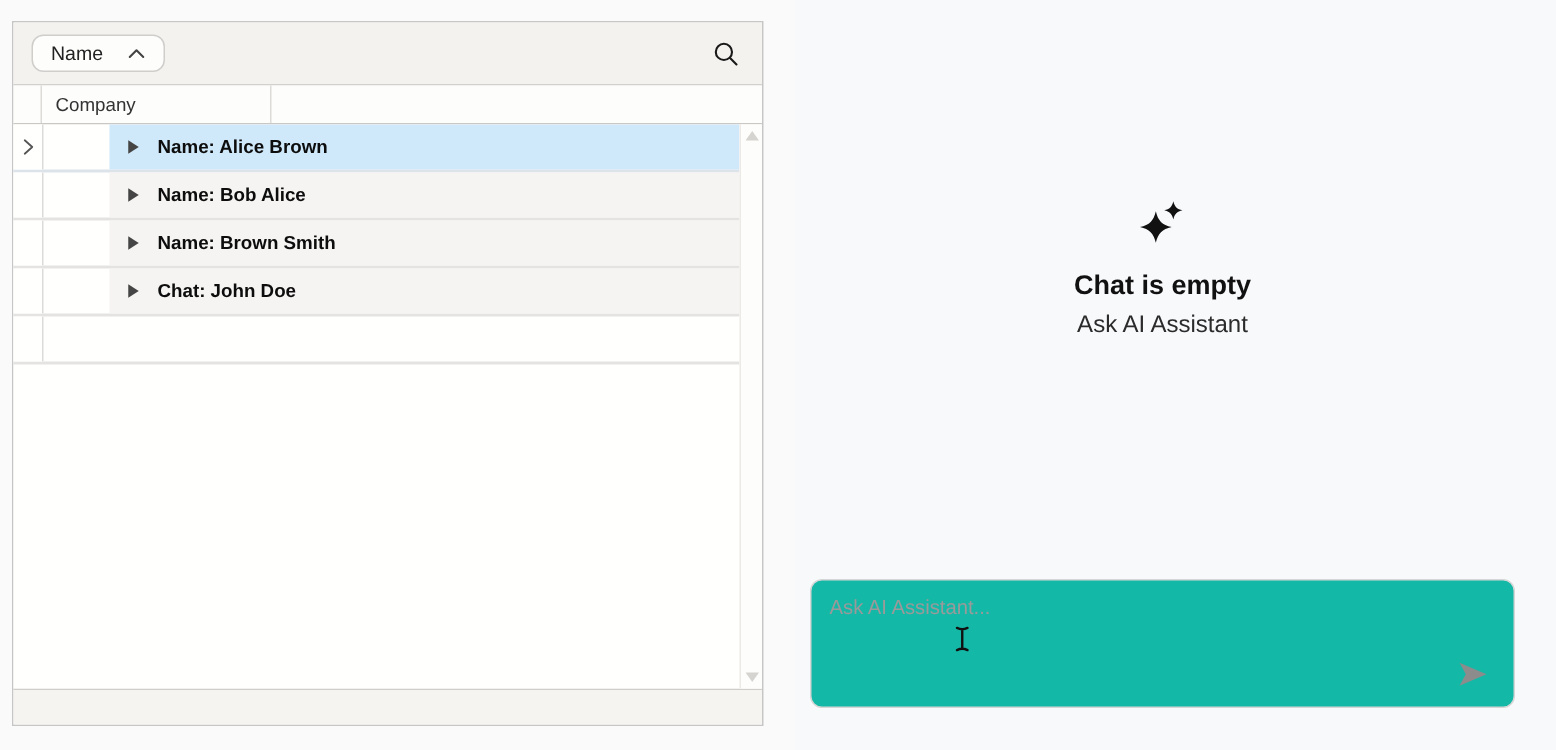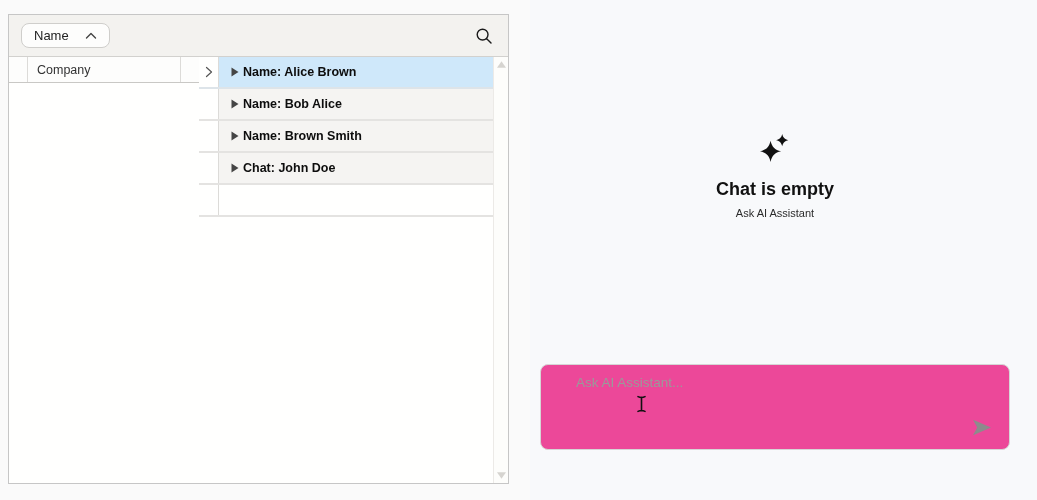--- a/index.html
+++ b/index.html
@@ -28,42 +28,42 @@
     background:#fdfdfc; border:1px solid #cfcecb; border-radius:8px;
     height:25px; padding:0 12px; font-size:13px; color:#222;
     font-family:"Liberation Sans", sans-serif; cursor:pointer;
   }
   .toolbar .spacer { flex:1; }
   .search-btn {
     width:24px; height:24px; display:flex; align-items:center; justify-content:center;
     cursor:pointer; background:transparent; border:none;
   }
 
-  .grid { flex:1 1 auto; display:flex; min-height:0;justify-content:center; }
+  .grid { flex:1 1 auto; display:flex; flex-direction:column; min-height:0;justify-content:center; }
   .grid-header {
     height:26px; display:flex; flex:0 0 auto;
     background:#fdfdfc; border-bottom:1px solid #c9c8c5;
     font-size:12.5px; color:#333;
   }
   .hc { display:flex; align-items:center; padding:0 9px; border-right:1px solid #dcdbd8; }
   .hc.sel     { width:19px; padding:0; }
   .hc.company { width:153px; }
   .hc.phone   { width:120px; }
   .hc.rest    { flex:1; border-right:none; }
 
   .grid-body { flex:1 1 auto; position:relative; background:#fffffe; padding-right:15px; min-height:0; }
   .grow { display:flex; height:32px; border-bottom:2px solid #e4e3e1; }
   .sel-cell {
     width:20px; flex:0 0 auto; background:#fffffe; border-right:1px solid #dcdbd8;
     display:flex; align-items:center; justify-content:center;
   }
   .gcell {
     flex:1; background:#f5f4f2; display:flex; align-items:center;
-    padding-left:12px; gap:4px;
-    font-size:12.5px; font-weight:bold; color:#0d0d0d;
+    padding-left:12px; gap:12px;
+    font-size:12.5px; font-weight:bold; color:#0d0d0d;margin-left:44px;
   }
   .grow.selected .gcell { background:#cfe8fa; }
   .grow.selected { border-bottom:2px solid #dde4e9; }
 
   .vscrollbar {
     position:absolute; right:0; top:0; bottom:0; width:15px;
     background:#fdfdfb; border-left:1px solid #eceae7;
     display:flex; flex-direction:column; justify-content:space-between;
     align-items:center; padding:4px 0;
   }
@@ -74,25 +74,25 @@
   
   .chat-panel {
     position:absolute; left:530px; top:0; width:507px; height:500px;
     background:#f8f9fb;
   }
   .empty-state {
     position:absolute; left:10px; top:133px; width:470px; text-align:center;
   }
   .empty-state .spark { display:inline-block; }
   .empty-title { margin-top:12px; font-size:18px; font-weight:bold; color:#111; }
-  .empty-sub   { margin-top:7px; font-size:11px; color:#2b2b2b; }
+  .empty-sub   { margin-top:7px; font-size:16px; color:#2b2b2b; }
 
   .chat-input {
-    position:absolute; left:10px; top:364px; width:470px; height:86px;
-    background:#ec4899; border:1px solid #d6d6d6; border-radius:8px;padding-left:23px;
+    position:absolute; left:10px; top:386px; width:470px; height:86px;
+    background:#14b8a6; border:1px solid #d6d6d6; border-radius:8px;
   }
   .chat-input textarea {
     width:100%; height:100%; border:none; outline:none; resize:none;
     background:transparent; border-radius:8px;
     font-family:"Liberation Sans", sans-serif; font-size:13.5px; color:#333;
     padding:10px 34px 10px 12px;
   }
   .chat-input textarea::placeholder { color:#9a9a9a; opacity:1; }
   .send-btn {
     position:absolute; right:16px; bottom:12px; width:22px; height:20px;

